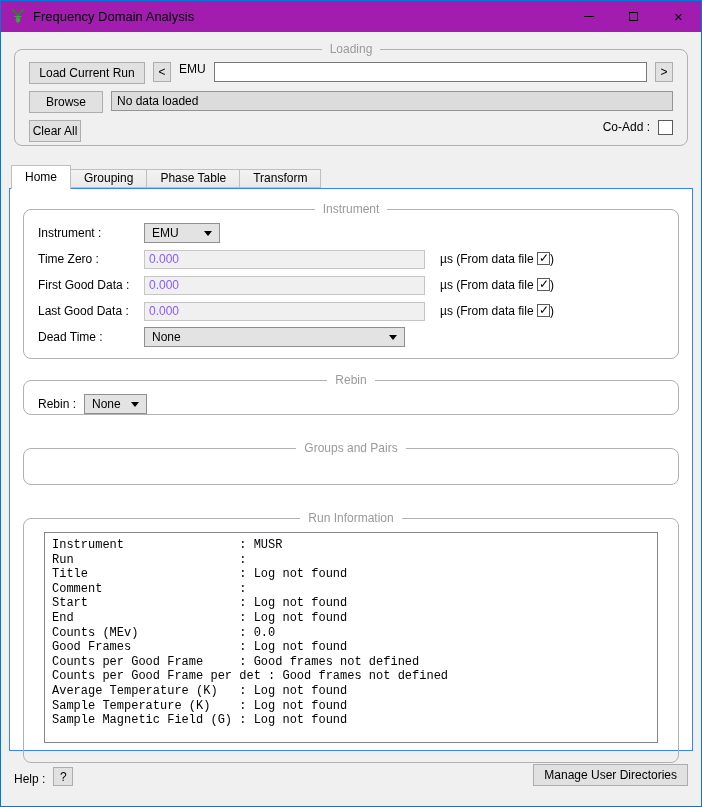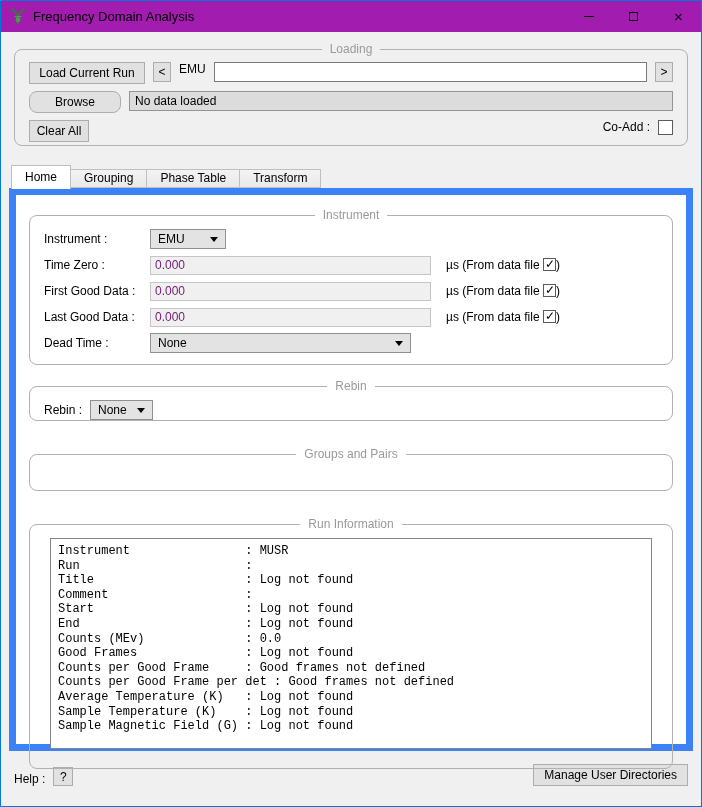--- a/index.html
+++ b/index.html
@@ -47,21 +47,21 @@
   .text-input {
     height: 20px; background: #fff; border: 1px solid #7a7a7a;
     font-family: "Liberation Sans", sans-serif; font-size: 12px; padding: 0 4px;
   }
   .status-field {
     height: 20px; background: #dcdcdc; border: 1px solid #949494;
     line-height: 18px; padding: 0 5px; overflow: hidden;
   }
   .disabled-input {
     height: 19px; background: #f0f0f0; border: 1px solid #c6c6c6;
-    color: #701a75; line-height: 17px; padding: 0 4px;
+    color: #8b5cf6; line-height: 17px; padding: 0 4px;
   }
   .select {
     display: inline-flex; align-items: center; justify-content: space-between;
     background: #e3e3e3; border: 1px solid #8f8f8f;
     height: 20px; padding: 0 7px; cursor: default;
   }
   .select .arrow {
     width: 0; height: 0; margin-left: 8px;
     border-left: 4px solid transparent; border-right: 4px solid transparent;
     border-top: 5px solid #000;
@@ -88,21 +88,21 @@
     padding: 4px 13px 5px 13px; border: 1px solid #bfbfbf;
     background: linear-gradient(#f3f3f3, #e9e9e9);
     margin-right: -1px; height: 19px; display:flex; align-items:center;
     cursor: default;
   }
   .tab.active {
     background: #fff; height: 24px; border-bottom: none;
     margin-bottom: -1px; padding-bottom: 6px; margin-left: 2px;
   }
   .tabpanel {
-    margin: 0 8px; background: #fff; border: 7px solid #3b82f6;
+    margin: 0 8px; background: #fff; border: 1px solid #3b82f6;
     height: 563px; padding: 13px 13px 0 13px; position: relative; z-index: 1;
   }
 
   
   .form-row { display: flex; align-items: center; height: 26px; }
   .form-label { width: 106px; flex: 0 0 auto; }
   .unit-label { margin-left: 15px; white-space: nowrap; }
   .sel-narrow { width: 76px; }
   .sel-wide { width: 261px; }
   .sel-rebin { width: 63px; }
@@ -167,27 +167,27 @@
       <button class="btn small">&lt;</button>
       <span class="gap"></span>
       <span>EMU</span>
       <span class="gap"></span>
       <input class="text-input" style="flex: 1 1 0%;" value="">
       <span class="gap"></span>
       <button class="btn small">&gt;</button>
     </div>
 
     <div class="lrow">
-      <button class="btn" style="width:92px;border-radius:8px;">Browse</button>
+      <button class="btn" style="width:74px;">Browse</button>
       <span class="gap"></span>
       <div class="status-field" style="flex:1;">No data loaded</div>
     </div>
 
     <div class="lrow">
-      <button class="btn" style="width:60px;">Clear All</button>
+      <button class="btn" style="width:52px;">Clear All</button>
       <span style="margin-left:auto;">Co-Add :</span>
       <span class="gap"></span>
       <span class="checkbox big"></span>
     </div>
   </fieldset>
 
   <div class="tabbar">
     <div class="tab active">Home</div>
     <div class="tab">Grouping</div>
     <div class="tab">Phase Table</div>

